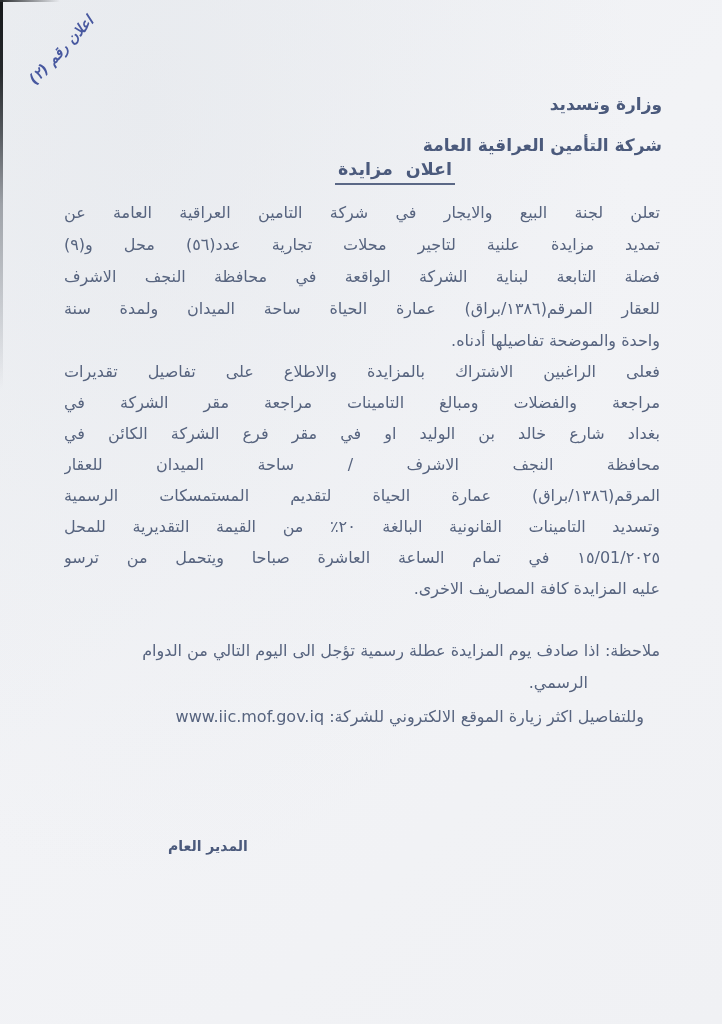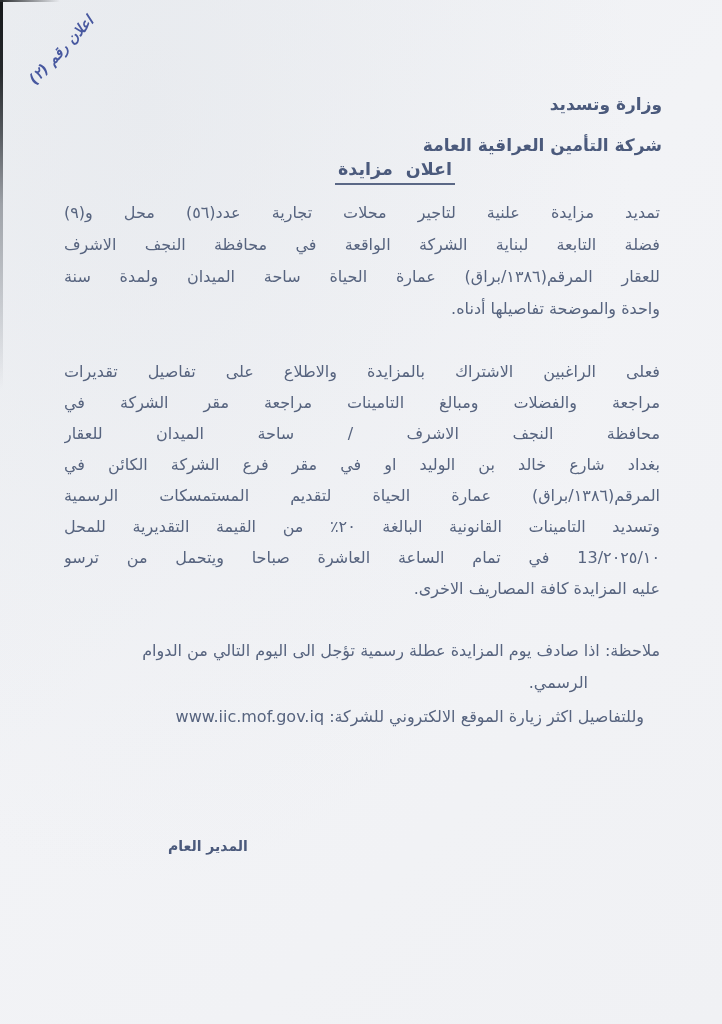--- a/index.html
+++ b/index.html
@@ -83,34 +83,35 @@
   <div class="header">
     <div>وزارة وتسديد</div>
     <div>شركة التأمين العراقية العامة</div>
   </div>
 
   <div class="title-row">
     <span class="title">اعلان مزايدة</span>
   </div>
 
   <div class="para p1">
+    <div class="line">تعلن لجنة البيع والايجار في شركة التامين العراقية العامة عن</div>
     <div class="line">تمديد مزايدة علنية لتاجير محلات تجارية عدد(٥٦) محل و(٩)</div>
     <div class="line">فضلة التابعة لبناية الشركة الواقعة في محافظة النجف الاشرف</div>
     <div class="line">للعقار المرقم(١٣٨٦/براق) عمارة الحياة ساحة الميدان ولمدة سنة</div>
     <div class="line last">واحدة والموضحة تفاصيلها أدناه.</div>
   </div>
 
   <div class="para p2">
     <div class="line">فعلى الراغبين الاشتراك بالمزايدة والاطلاع على تفاصيل تقديرات</div>
     <div class="line">مراجعة والفضلات ومبالغ التامينات مراجعة مقر الشركة في</div>
+    <div class="line">بغداد شارع خالد بن الوليد او في مقر فرع الشركة الكائن في</div>
     <div class="line">محافظة النجف الاشرف / ساحة الميدان للعقار</div>
-    <div class="line">بغداد شارع خالد بن الوليد او في مقر فرع الشركة الكائن في</div>
     <div class="line">المرقم(١٣٨٦/براق) عمارة الحياة لتقديم المستمسكات الرسمية</div>
     <div class="line">وتسديد التامينات القانونية البالغة ٢٠٪ من القيمة التقديرية للمحل</div>
-    <div class="line">٢٠٢٥/١٠/13 في تمام الساعة العاشرة صباحا ويتحمل من ترسو</div>
+    <div class="line">٢٠٢٥/01/١٥ في تمام الساعة العاشرة صباحا ويتحمل من ترسو</div>
     <div class="line last">عليه المزايدة كافة المصاريف الاخرى.</div>
   </div>
 
   <div class="para note">
     <div class="line">ملاحظة: اذا صادف يوم المزايدة عطلة رسمية تؤجل الى اليوم التالي من الدوام</div>
     <div class="line indent">الرسمي.</div>
   </div>
 
   <div class="para website">
     <div class="line">

